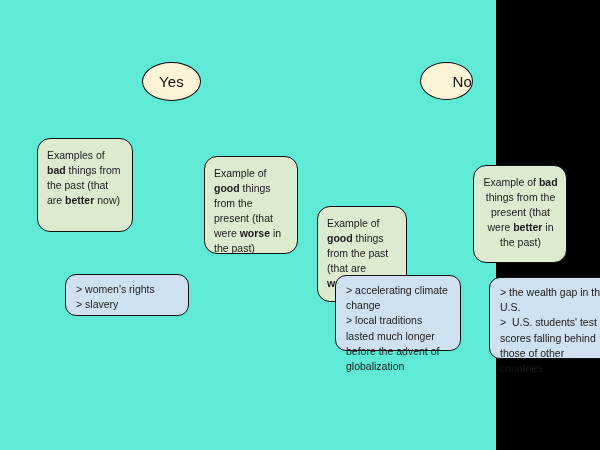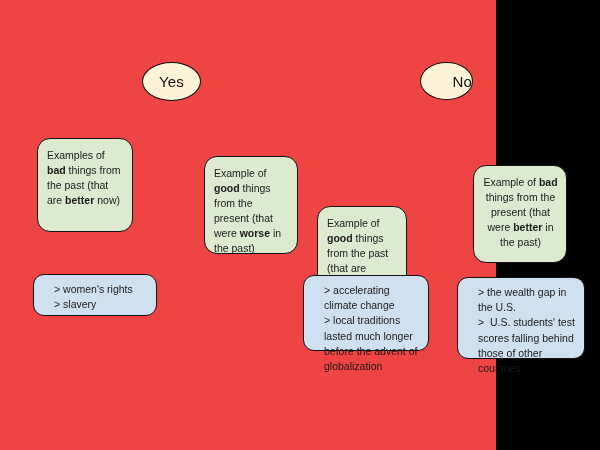--- a/index.html
+++ b/index.html
@@ -15,21 +15,21 @@
     font-family: "Liberation Sans", sans-serif;
     color: #1a1a1a;
   }
 
   #canvas {
     position: absolute;
     left: 0;
     top: 0;
     width: 496px;
     height: 450px;
-    background: #ef4444;
+    background: #5eead4;
   }
 
   
   .ellipse {
     position: absolute;
     background: #fdf3d7;
     border: 1.6px solid #0b0b0b;
     border-radius: 50%;
     display: flex;
     align-items: center;
@@ -57,26 +57,27 @@
   }
   .cat-box b { font-weight: bold; }
 
   
   .ex-box {
     position: absolute;
     background: #cfe0f0;
     border: 1.4px solid #111111;
     border-radius: 11px;
     box-sizing: border-box;
-    padding: 7px 7px 7px 20px;
+    padding: 7px 7px 7px 10px;
     font-size: 10.5px;
     line-height: 1.45;
     color: #1b1b1b;
     white-space: pre-wrap;
     overflow-wrap: anywhere;
+    margin-left: 32px;
   }
 </style>
 </head>
 <body>
 
 <div id="canvas">
 
   <div class="ellipse" style="left:142px; top:62px; width:59px; height:39px;">
     <span class="ell-label">Yes</span>
   </div>

